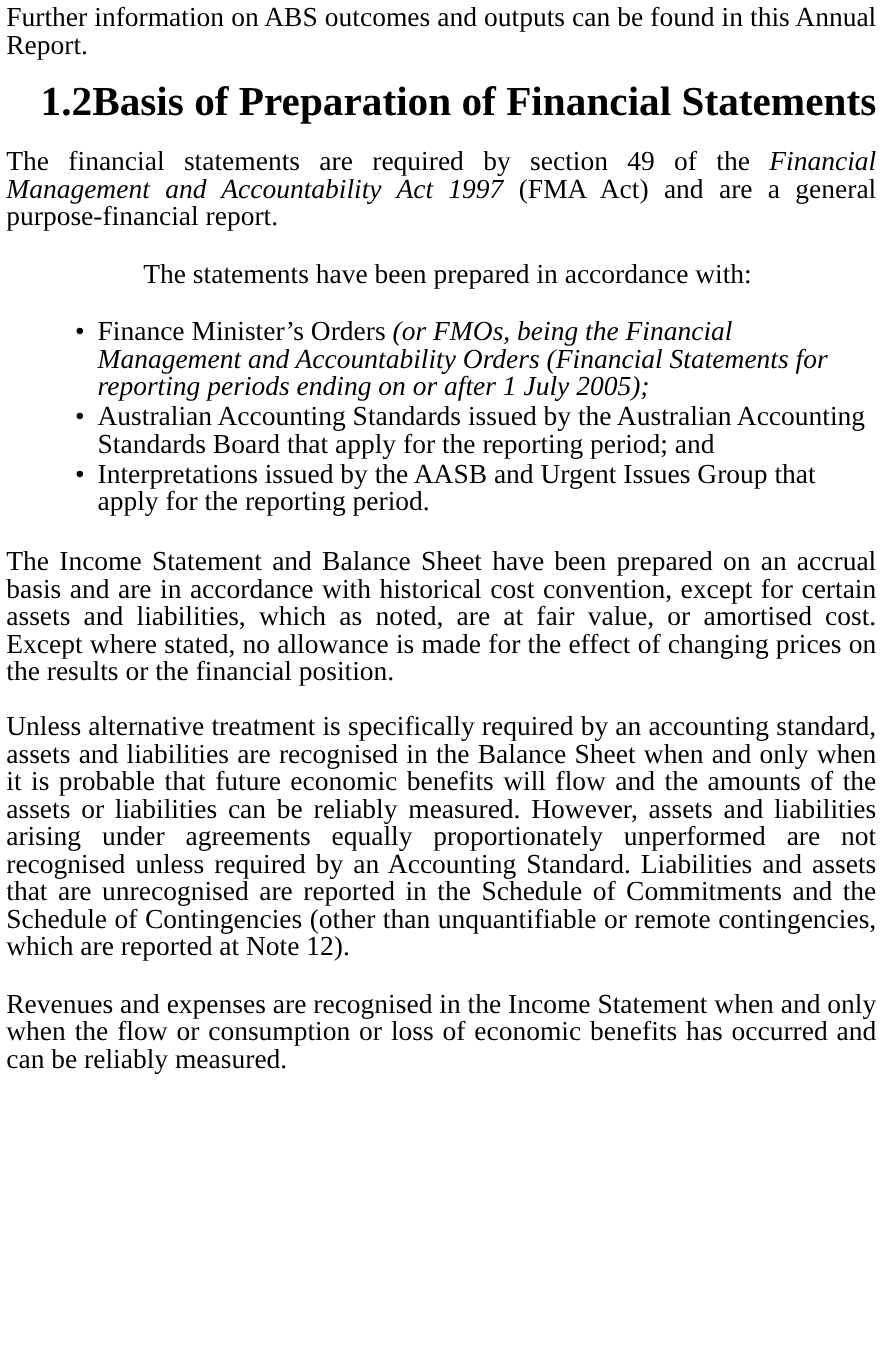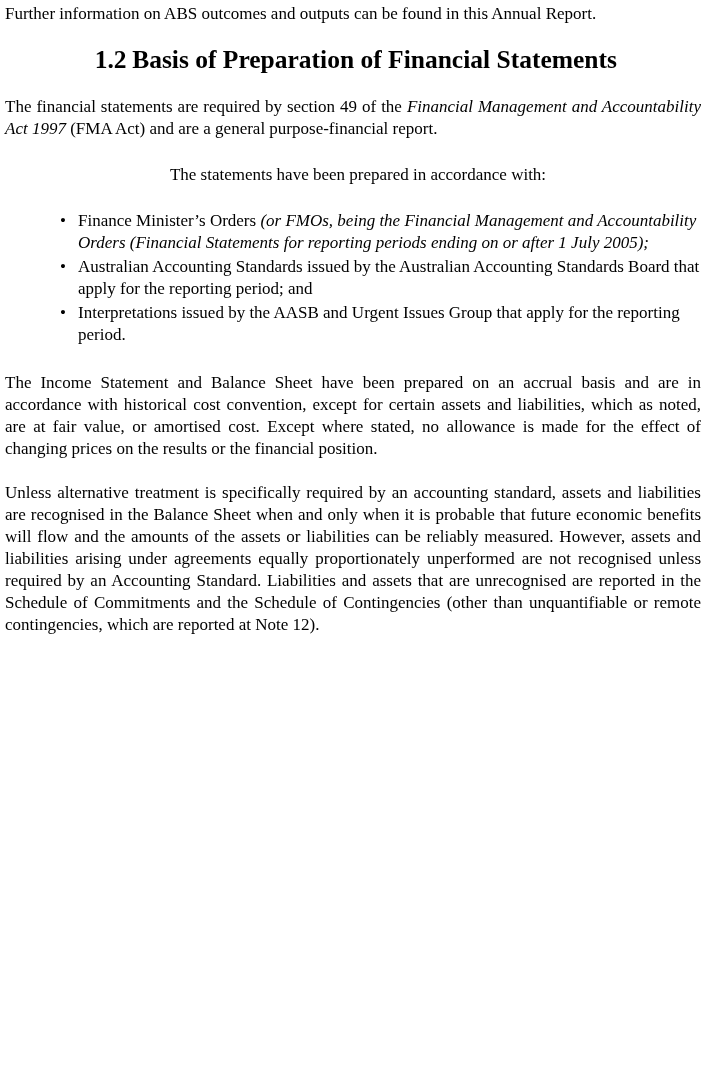--- a/index.html
+++ b/index.html
@@ -9,21 +9,21 @@
   }
   .page {
     width: 706px;
     height: 1082px;
     box-sizing: border-box;
     padding: 3px 5px 0 5px;
     overflow: hidden;
     background: #ffffff;
     color: #000000;
     font-family: "Liberation Serif", "DejaVu Serif", serif;
-    font-size: 17px;
+    font-size: 22px;
     line-height: 22px;
   }
   .para {
     margin: 0 0 24px 0;
     text-align: justify;
   }
   .para.no-justify {
     text-align: center;
   }
   .para.indent {
@@ -31,21 +31,21 @@
   }
   .para.gap-lg {
     margin-bottom: 22px;
   }
   .para.last {
     margin-bottom: 0;
   }
   .heading {
     font-weight: bold;
     margin: 0 0 25px 0;
-    text-align: center;
+    text-align: right;
   }
   .heading-num {
     display: inline-block;
     width: 43px;
   }
   .bullet-list {
     margin: 0 0 26px 0;
   }
   .bullet-item {
     position: relative;
@@ -90,14 +90,15 @@
       <span>Interpretations issued by the AASB and Urgent Issues Group that apply for the reporting period.</span>
     </div>
   </div>
 
 
   <p class="para gap-lg"><span>The Income Statement and Balance Sheet have been prepared on an accrual basis and are in accordance with historical cost convention, except for certain assets and liabilities, which as noted, are at fair value, or amortised cost.  Except where stated, no allowance is made for the effect of changing prices on the results or the financial position.</span></p>
 
 
   <p class="para"><span>Unless alternative treatment is specifically required by an accounting standard, assets and liabilities are recognised in the Balance Sheet when and only when it is probable that future economic benefits will flow and the amounts of the assets or liabilities can be reliably measured.  However, assets and liabilities arising under agreements equally proportionately unperformed are not recognised unless required by an Accounting Standard.  Liabilities and assets that are unrecognised are reported in the Schedule of Commitments and the Schedule of Contingencies (other than unquantifiable or remote contingencies, which are reported at Note 12).</span></p>
 
+  <p class="para last"><span>Revenues and expenses are recognised in the Income Statement when and only when the flow or consumption or loss of economic benefits has occurred and can be reliably measured.</span></p>
 
 </div>
 
 </body></html>

